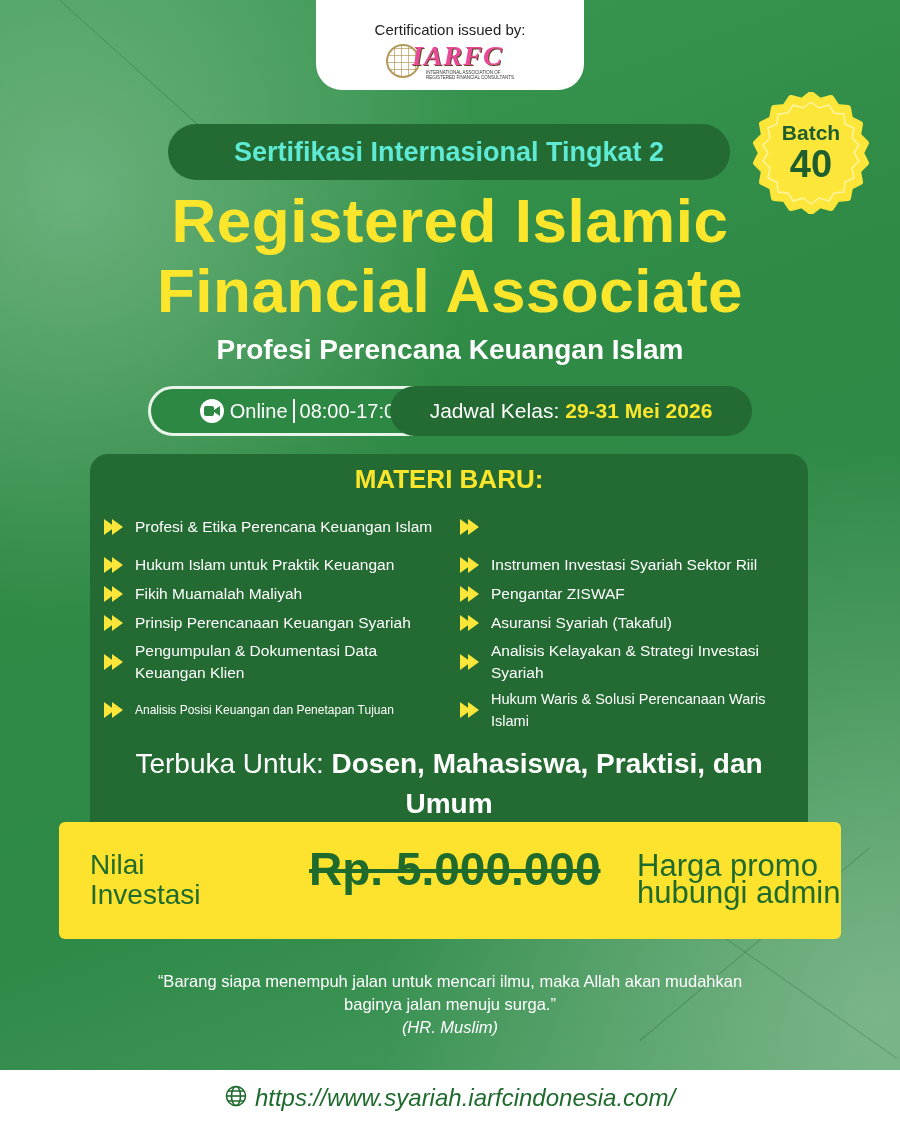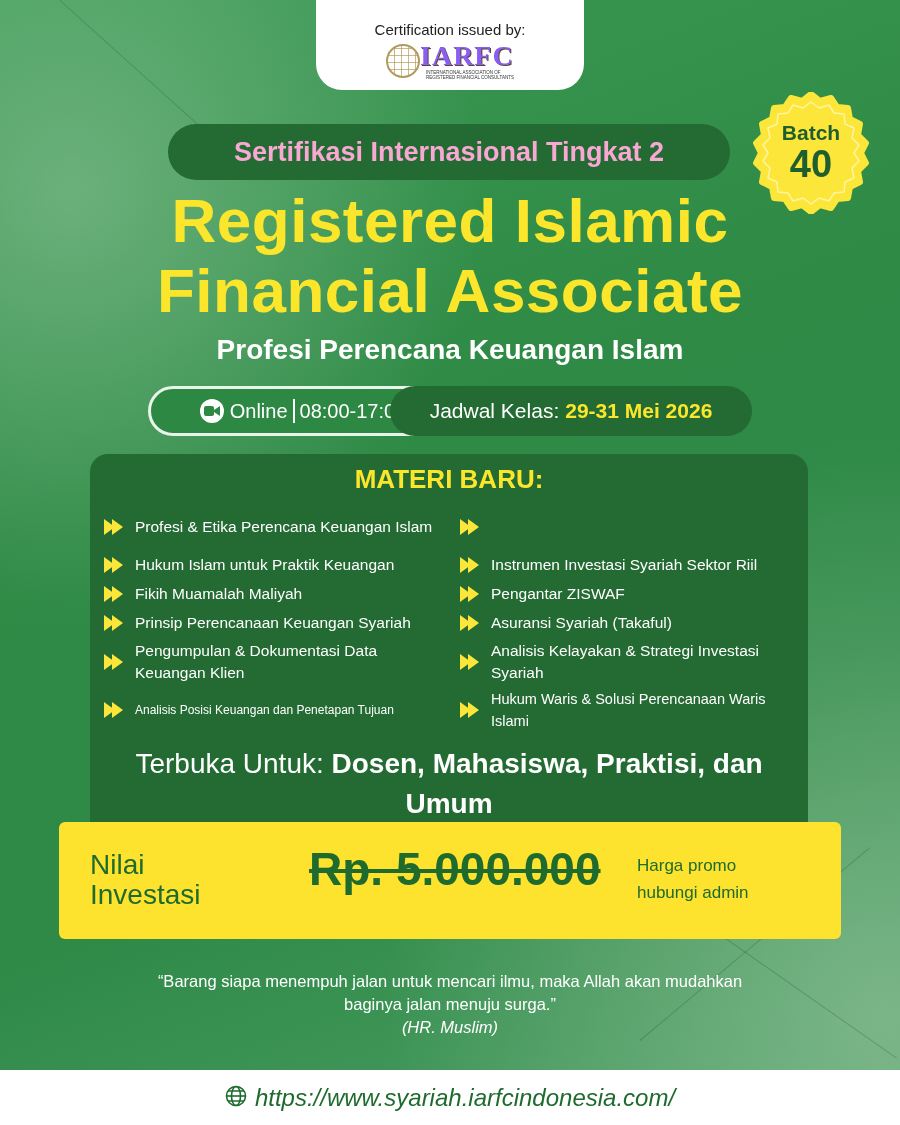--- a/index.html
+++ b/index.html
@@ -30,41 +30,40 @@
     .iarfc-logo { display: flex; align-items: center; gap: 2px; }
     .globe {
       width: 34px; height: 34px; border-radius: 50%;
       border: 2px solid #b49a5a;
       background:
         repeating-linear-gradient(0deg, transparent 0 6px, rgba(180,154,90,0.7) 6px 7px),
         repeating-linear-gradient(90deg, transparent 0 6px, rgba(180,154,90,0.7) 6px 7px);
     }
     .logo-text-wrap { display: flex; flex-direction: column; align-items: flex-start; margin-left: -10px; }
     .logo-word {
-      font-family: "Liberation Serif", serif; font-weight: bold;
-      font-size: 28px; color: #8b5cf6; letter-spacing: 1px; line-height: 28px;
+      font-family: "Liberation Serif", serif; font-style: italic; font-weight: bold;
+      font-size: 28px; color: #ec4899; letter-spacing: 1px; line-height: 28px;
       text-shadow: 1px 1px 0 #5a4a25;
-      margin-left: 8px;
     }
     .logo-sub { font-size: 4.5px; color: #333; line-height: 5px; margin-left: 14px; text-transform: uppercase; }
 
     
     .batch-badge {
       position: absolute; left: 750px; top: 92px; width: 122px; height: 122px;
       display: flex; flex-direction: column; align-items: center; justify-content: center;
     }
     .batch-badge svg { position: absolute; left: 0; top: 0; }
     .batch-label { position: relative; font-size: 21px; font-weight: bold; color: #1f5e2e; line-height: 22px; }
     .batch-number { position: relative; font-size: 38px; font-weight: bold; color: #1f5e2e; line-height: 40px; }
 
     .level-pill {
       position: absolute; left: 168px; top: 124px; width: 562px; height: 56px;
       background: #236b32; border-radius: 28px;
       display: flex; align-items: center; justify-content: center;
-      color: #f9a8d4; font-size: 27px; font-weight: bold;
+      color: #5eead4; font-size: 27px; font-weight: bold;
     }
     .main-title {
       position: absolute; left: 0; top: 186px; width: 900px; text-align: center;
       color: #fbe62c; font-weight: bold; font-size: 62px; line-height: 70px;
       letter-spacing: 0.5px;
     }
     .subtitle {
       position: absolute; left: 0; top: 334px; width: 900px; text-align: center;
       color: #fff; font-weight: bold; font-size: 28px;
     }
@@ -115,21 +114,21 @@
     .price {
       position: absolute; left: 59px; top: 822px; width: 782px; height: 117px;
       background: #fde22e; border-radius: 6px;
       color: #1f6b2e;
     }
     .price-label { position: absolute; left: 31px; top: 28px; font-size: 28px; line-height: 30px; }
     .price-value {
       position: absolute; left: 250px; top: 20px; font-size: 46px; font-weight: bold;
       text-decoration: line-through; text-decoration-thickness: 4px;
     }
-    .price-note { position: absolute; left: 578px; top: 30px; font-size: 17px; line-height: 27px; }
+    .price-note { position: absolute; left: 578px; top: 30px; font-size: 31px; line-height: 27px; }
 
     .quote {
       position: absolute; left: 0; top: 970px; width: 900px; text-align: center;
       color: #fff; font-size: 16.5px; line-height: 23px;
     }
     .quote-source { font-style: italic; }
 
     .footer {
       position: absolute; left: 0; top: 1070px; width: 900px; height: 55px; background: #fff;
       display: flex; align-items: center; justify-content: center;

